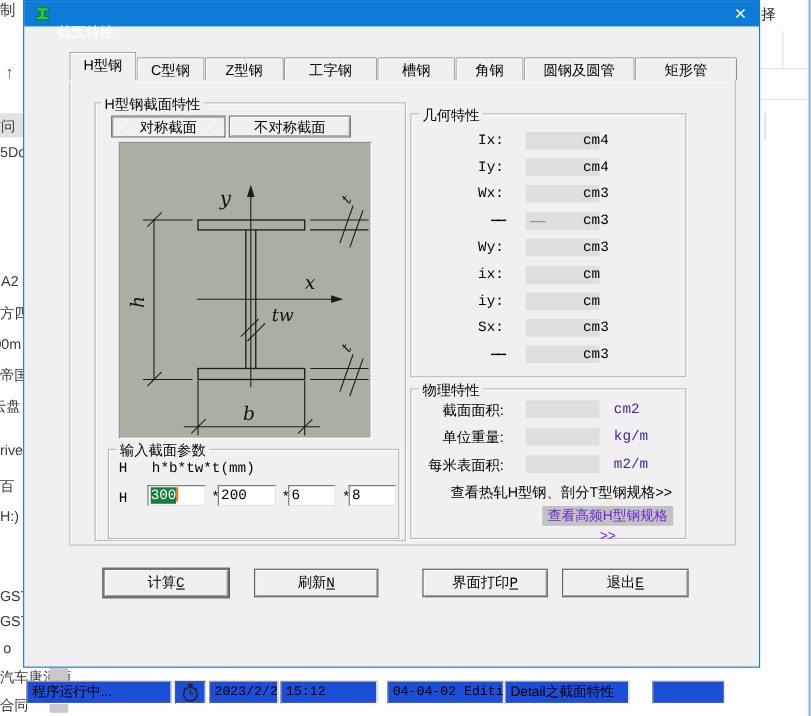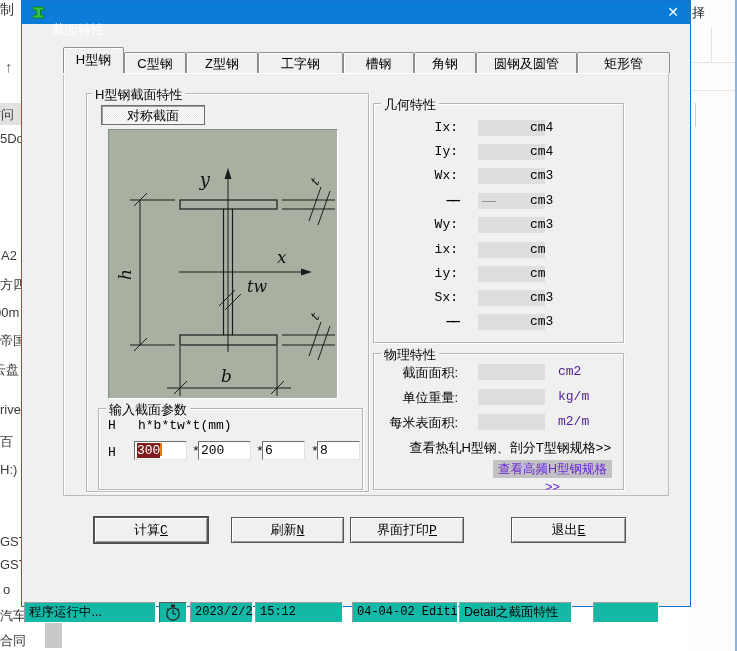--- a/index.html
+++ b/index.html
@@ -100,21 +100,21 @@
   .star{position:absolute;top:443px;font-size:13px;z-index:3;}
   #star1{left:170px;} #star2{left:234px;} #star3{left:289px;}
   .ifield{position:absolute;top:440px;height:19px;background:#fff;z-index:3;box-sizing:border-box;
           border:1px solid;border-color:#6e6e6e #e3e3e3 #e3e3e3 #6e6e6e;
           font-family:"Liberation Mono","DejaVu Sans Mono",monospace;font-size:13px;line-height:17px;
           padding-left:2px;color:#000;}
   #if1{left:112px;width:53px;}
   #if2{left:176px;width:53px;}
   #if3{left:240px;width:43px;}
   #if4{left:295px;width:43px;}
-  #if1 .sel{background:#7f1d1d;color:#fff;}
+  #if1 .sel{background:#15803d;color:#fff;}
   .caret{display:inline-block;width:2px;height:13px;background:#e87a1e;vertical-align:-2px;}
 
   
   .geo-row{position:absolute;left:0;top:0;width:668px;height:0;z-index:3;}
   .geo-row .lbl{position:absolute;left:346px;width:90px;text-align:right;font-size:13px;
                 font-family:"Liberation Mono","DejaVu Sans Mono",monospace;color:#000;}
   .geo-row .fld{position:absolute;left:456px;width:67px;height:16px;background:#dedede;}
   .geo-row .unit{position:absolute;left:508px;font-size:13px;
                 font-family:"Liberation Mono","DejaVu Sans Mono",monospace;color:#000;}
   #geo-rows .geo-row:nth-child(1) *{top:119px;}
@@ -143,25 +143,25 @@
   #link-high{position:absolute;left:471px;top:459px;width:119px;height:18px;line-height:18px;text-align:center;
              background:#c2c2c2;font-size:12.5px;color:#6d28d9;z-index:3;}
 
   
   .actbtn{position:absolute;top:516px;height:26px;line-height:24px;text-align:center;font-size:13px;color:#000;
           background:#f0f0f0;border:1px solid #565656;box-sizing:border-box;z-index:3;
           box-shadow:inset 1px 1px 0 #fff, inset -1px -1px 0 #9c9c9c;}
   .actbtn .mn{text-decoration:underline;font-family:"Liberation Mono","DejaVu Sans Mono",monospace;}
   #ab1{left:72px;width:114px;box-shadow:inset 1px 1px 0 #fff, inset -1px -1px 0 #9c9c9c,0 0 0 1px #4d4d4d;}
   #ab2{left:209px;width:113px;}
-  #ab3{left:328px;width:114px;}
+  #ab3{left:362px;width:114px;}
   #ab4{left:489px;width:115px;}
 
   
-  .scell{position:absolute;top:601px;height:21px;box-sizing:border-box;background:#14b8a6;
+  .scell{position:absolute;top:618px;height:21px;box-sizing:border-box;background:#1d4ed8;
          border:1px solid;border-color:#9d9d9d #fff #fff #9d9d9d;
          font-size:12.5px;line-height:19px;padding-left:4px;color:#000;white-space:nowrap;overflow:hidden;}
   #sc1{left:2px;width:132px;}
   #sc2{left:137px;width:28px;border-color:#5a5a5a #fff #fff #5a5a5a;padding:0;text-align:center;}
   #sc3{left:168px;width:63px;font-family:"Liberation Mono","DejaVu Sans Mono",monospace;font-size:12px;}
   #sc4{left:233px;width:88px;font-family:"Liberation Mono","DejaVu Sans Mono",monospace;font-size:12px;}
   #sc5{left:330px;width:106px;font-family:"Liberation Mono","DejaVu Sans Mono",monospace;font-size:12px;}
   #sc6{left:437px;width:113px;font-size:12.5px;}
   #sc7{left:571px;width:66px;}
 
@@ -219,20 +219,21 @@
     <div class="tab">槽钢</div>
     <div class="tab">角钢</div>
     <div class="tab">圆钢及圆管</div>
     <div class="tab">矩形管</div>
   </div>
   <div id="tabpanel"></div>
 
   <div class="groupbox" id="grp-left"></div>
   <span class="legend" id="lg-left">H型钢截面特性</span>
   <div class="secbtn" id="btn-sym">对称截面</div>
+  <div class="secbtn" id="btn-asym">不对称截面</div>
 
   <svg id="diagram" viewBox="0 0 228 268">
     <rect x="0" y="0" width="228" height="268" fill="#a8b0a1"></rect>
     <g stroke="#1b1b1b" stroke-width="1.2" fill="none">
       <rect x="71" y="70" width="97" height="9"></rect>
       <rect x="71" y="205" width="97" height="10"></rect>
       <line x1="114.5" y1="79" x2="114.5" y2="205"></line>
       <line x1="123.5" y1="79" x2="123.5" y2="205"></line>
     </g>
     <g stroke="#1b1b1b" stroke-width="1" fill="none">

